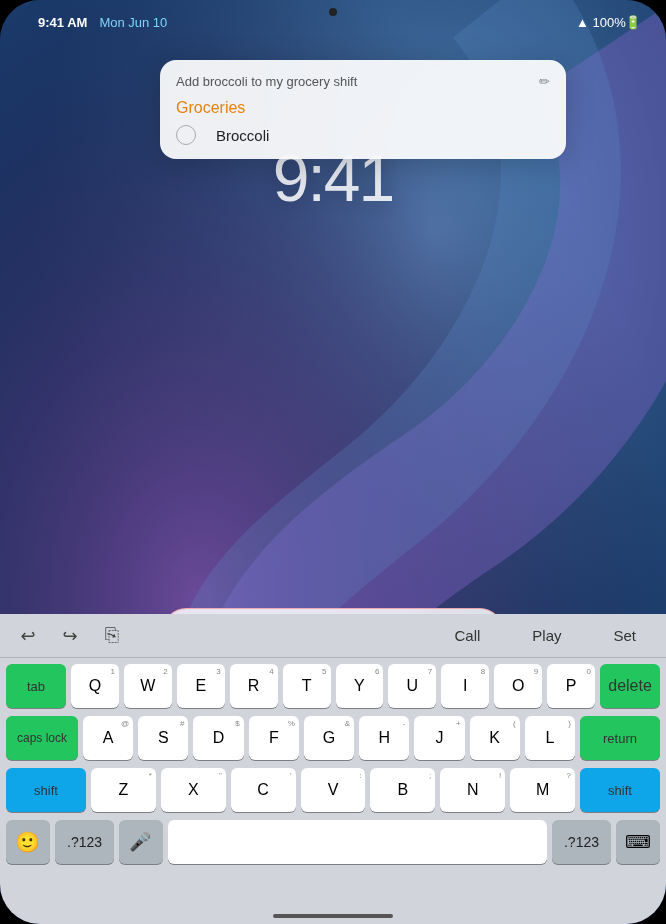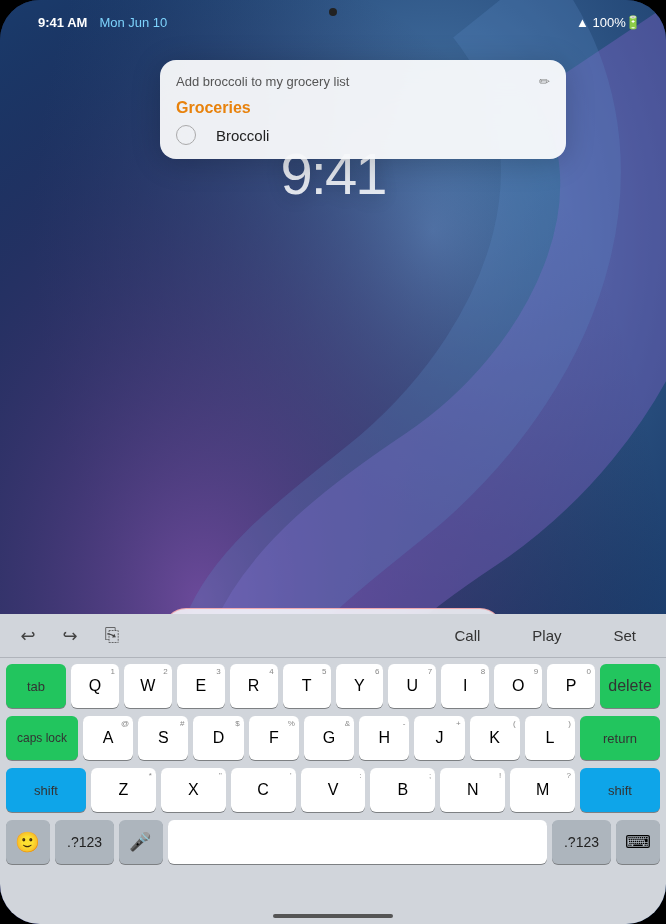--- a/index.html
+++ b/index.html
@@ -84,21 +84,21 @@
     .lock-clock {
       position: absolute;
       top: 140px;
       left: 0;
       right: 0;
       text-align: center;
       z-index: 5;
     }
 
     .lock-clock-time {
-      font-size: 58px;
+      font-size: 66px;
       font-weight: 200;
       color: white;
       opacity: 0.85;
       letter-spacing: -2px;
       text-shadow: 0 2px 20px rgba(0,0,0,0.3);
     }
 
     
     .notification-card {
       position: absolute;
@@ -126,21 +126,21 @@
       font-weight: 400;
     }
 
     .notif-edit-icon {
       font-size: 13px;
       color: #888;
     }
 
     .notif-list-title {
       font-size: 16px;
-      font-weight: 700;
+      font-weight: 400;
       color: #E8820C;
       margin-bottom: 8px;
     }
 
     .notif-item {
       display: flex;
       align-items: center;
       gap: 20px;
     }
 
@@ -419,21 +419,21 @@
       <span style="color:white;font-size:13px;">🔋</span>
     </div>
   </div>
 
   <div class="lock-clock">
     <div class="lock-clock-time">9:41</div>
   </div>
 
   <div class="notification-card">
     <div class="notif-header">
-      <span class="notif-title">Add broccoli to my grocery list</span>
+      <span class="notif-title">Add broccoli to my grocery shift</span>
       <span class="notif-edit-icon">✏</span>
     </div>
     <div class="notif-list-title">Groceries</div>
     <div class="notif-item">
       <div class="notif-item-circle"></div>
       <span class="notif-item-text">Broccoli</span>
     </div>
   </div>
 
   <div class="siri-bar">

